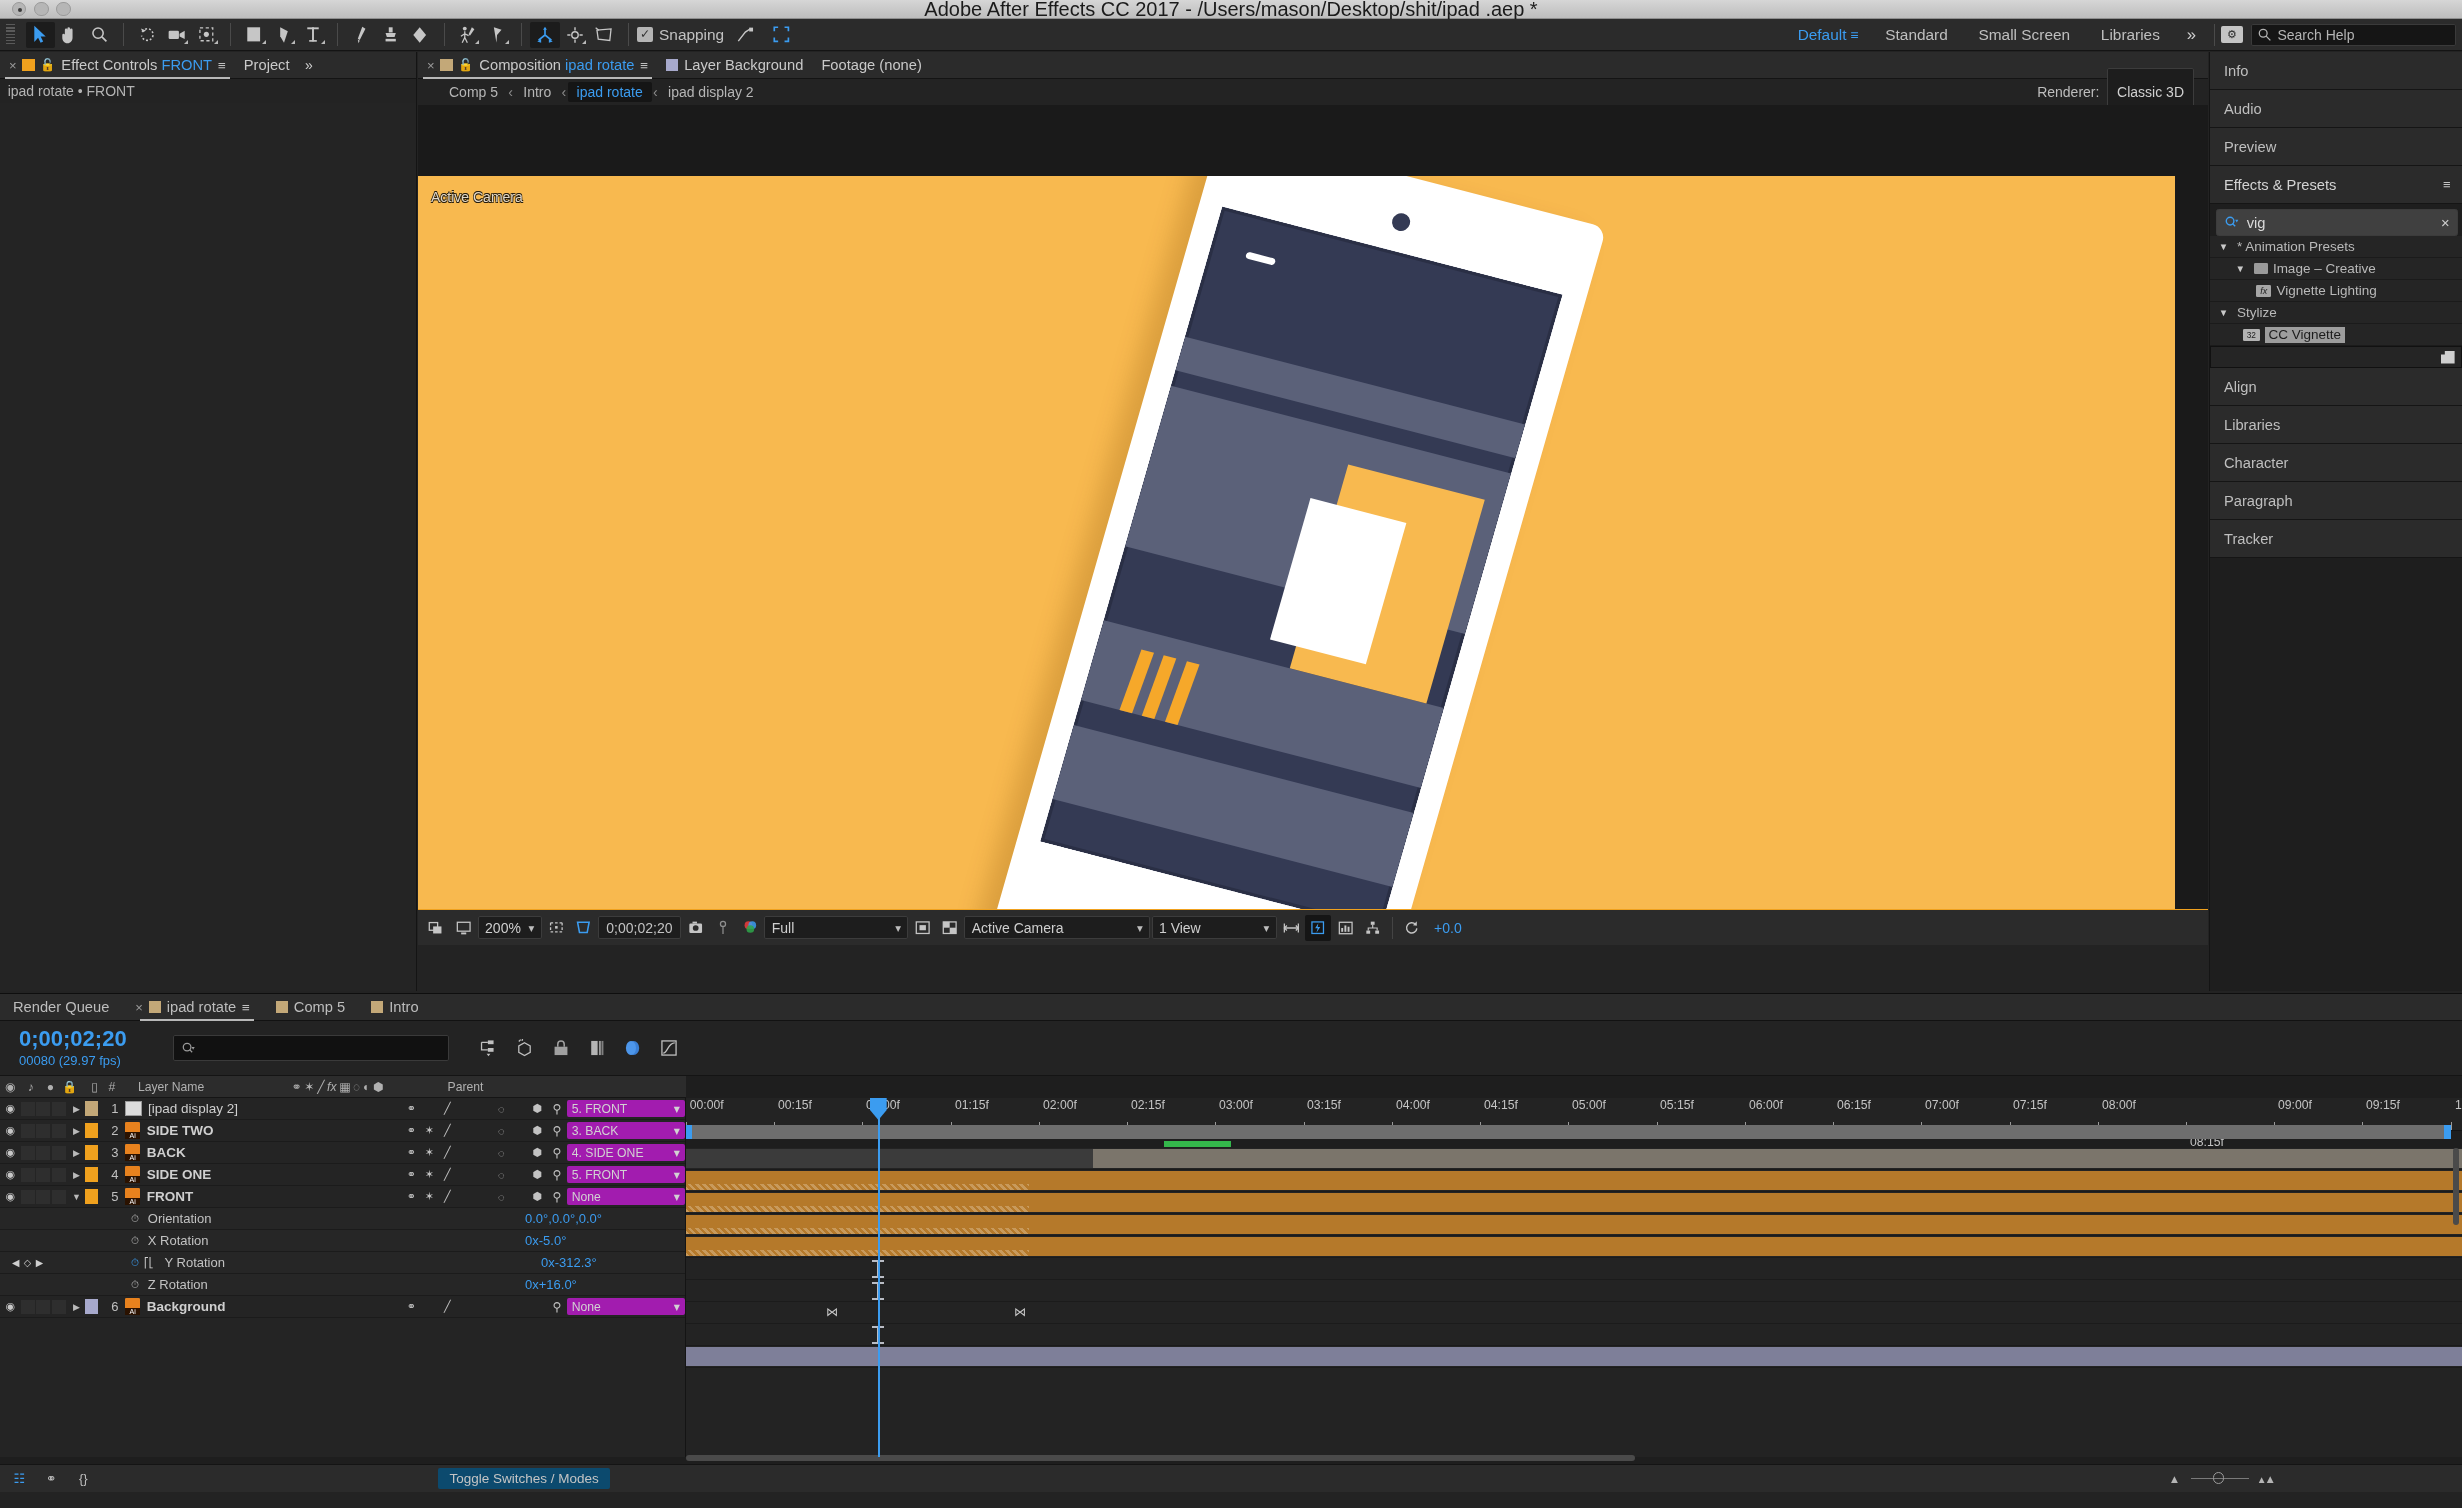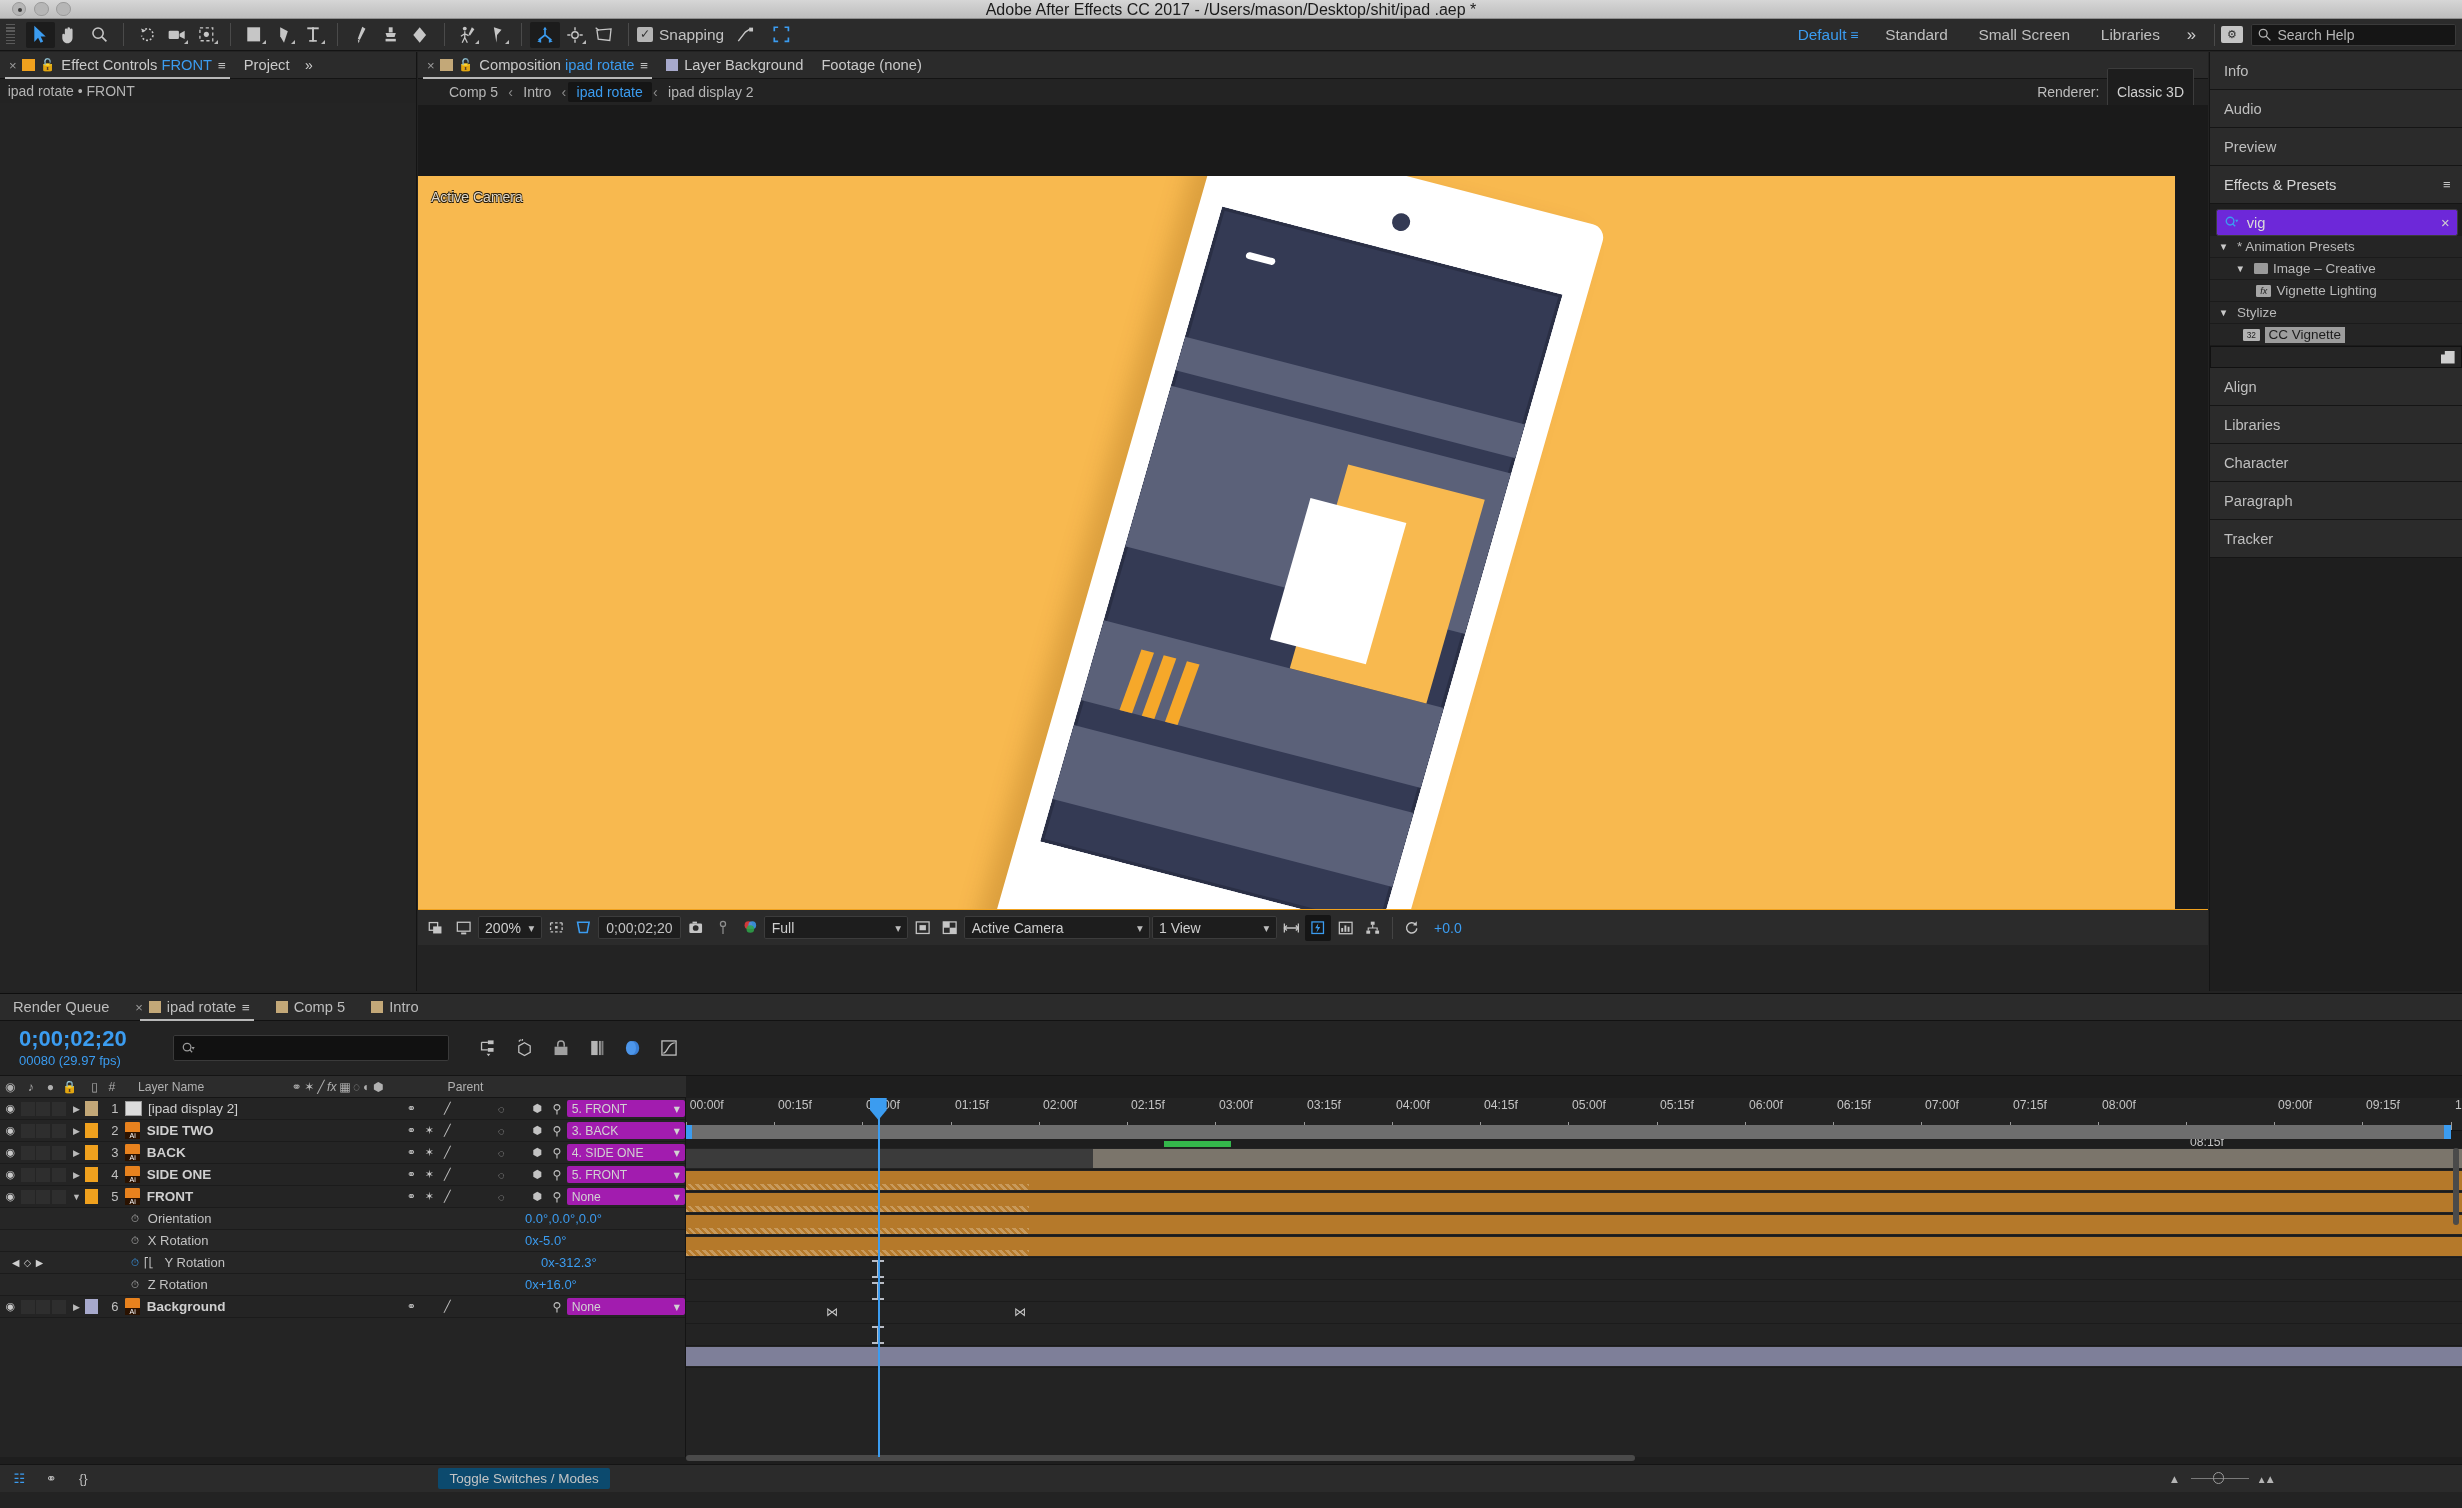--- a/index.html
+++ b/index.html
@@ -7,21 +7,21 @@
     font-family:"Liberation Sans", sans-serif; -webkit-font-smoothing:antialiased; }
   .app{ position:relative; width:2462px; height:1508px; background:#232323; }
 
   
   .titlebar{ position:absolute; left:0; top:0; width:2462px; height:19px;
     background:linear-gradient(#d6d6d6,#bdbdbd); border-bottom:0.6px solid #8e8e8e;
     display:flex; align-items:center; }
   .traffic{ display:flex; gap:7.7px; margin-left:11.5px; }
   .tl-dot{ width:14.7px;height:14.7px;border-radius:50%;background:#b6b6b6;border:0.6px solid #9a9a9a; position:relative;}
   .tl-dot.first::after{content:"";position:absolute;left:5.1px;top:5.1px;width:4.5px;height:4.5px;border-radius:50%;background:#3a3a3a;}
-  .title-text{ position:absolute; left:0; right:0; text-align:center; font-size:16px; color:#1b1b1b; line-height:19px; }
+  .title-text{ position:absolute; left:0; right:0; text-align:center; font-size:20px; color:#1b1b1b; line-height:19px; }
 
   
   .toolbar{ position:absolute; left:0; top:19px; width:2462px; height:32px;
     background:#2b2b2b; border-bottom:0.6px solid #141414; display:flex; align-items:center; }
   .grip{ width:9px;height:22px; margin-left:6.4px; margin-right:5.1px;
     background:repeating-linear-gradient(to bottom,#5a5a5a 0 1.3px,transparent 1.3px 3.2px);}
   .tgroup{ display:flex; align-items:center; height:26px; padding:0 5.1px; }
   .tsep{ width:0.6px; height:23px; background:#4a4a4a; margin:0 3.8px;}
   .tbtn{ width:29.5px;height:26px; display:flex;align-items:center;justify-content:center;
     border-radius:1.9px; color:#c8c8c8; position:relative; }
@@ -111,21 +111,21 @@
   .vb-sep{ width:0.6px;height:22px;background:#444;margin:0 5.1px;}
   .plus00{ color:#3b9cf0; font-size:14px; margin-left:7.7px;}
 
   
   .rightbar{ position:absolute; right:0; top:0; width:253px; height:939px; background:#1e1e1e;
      border-left:1.3px solid #141414;}
   .rpanel{ height:38px; display:flex; align-items:center; padding-left:14px; color:#bfbfbf; font-size:14.7px;
      border-bottom:1.3px solid #151515; background:#2b2b2b;}
   .rpanel.hdr{ font-weight:normal; color:#d3d3d3;gap:39px; }
   .rpanel .bg{ margin-left:auto; margin-right:11.5px; color:#c5c5c5; font-size:13px;}
-  .fxsearch{ margin:5.1px 3.8px 0 6.4px; height:27px; background:#6d28d9; border:0.6px solid #3c3c3c; border-radius:2.6px;
+  .fxsearch{ margin:5.1px 3.8px 0 6.4px; height:27px; background:#404040; border:0.6px solid #3c3c3c; border-radius:2.6px;
      display:flex; align-items:center; gap:7.7px; padding:0 7.7px;}
   .fxsearch .q{ color:#3b9cf0; font-size:13.5px;}
   .fxsearch .val{ color:#dadada; font-size:14.7px; flex:1;}
   .fxsearch .x{ color:#cfcfcf; font-size:14.7px;}
   .fxlist{ background:#252525; }
   .fxrow{ height:22px; display:flex; align-items:center; gap:5.1px; color:#b9b9b9; font-size:13.5px;
      border-bottom:0.6px solid #1b1b1b; padding-left:3.8px;}
   .fxrow .tri{ font-size:9.6px; color:#c9c9c9;}
   .fxrow .folder{ width:14px;height:10.3px;background:#9a9a9a;border-radius:1.3px;}
   .fxrow .fxbadge{ width:15.4px;height:12.2px;background:#a6a6a6;color:#222;font-size:9px;font-style:italic;

